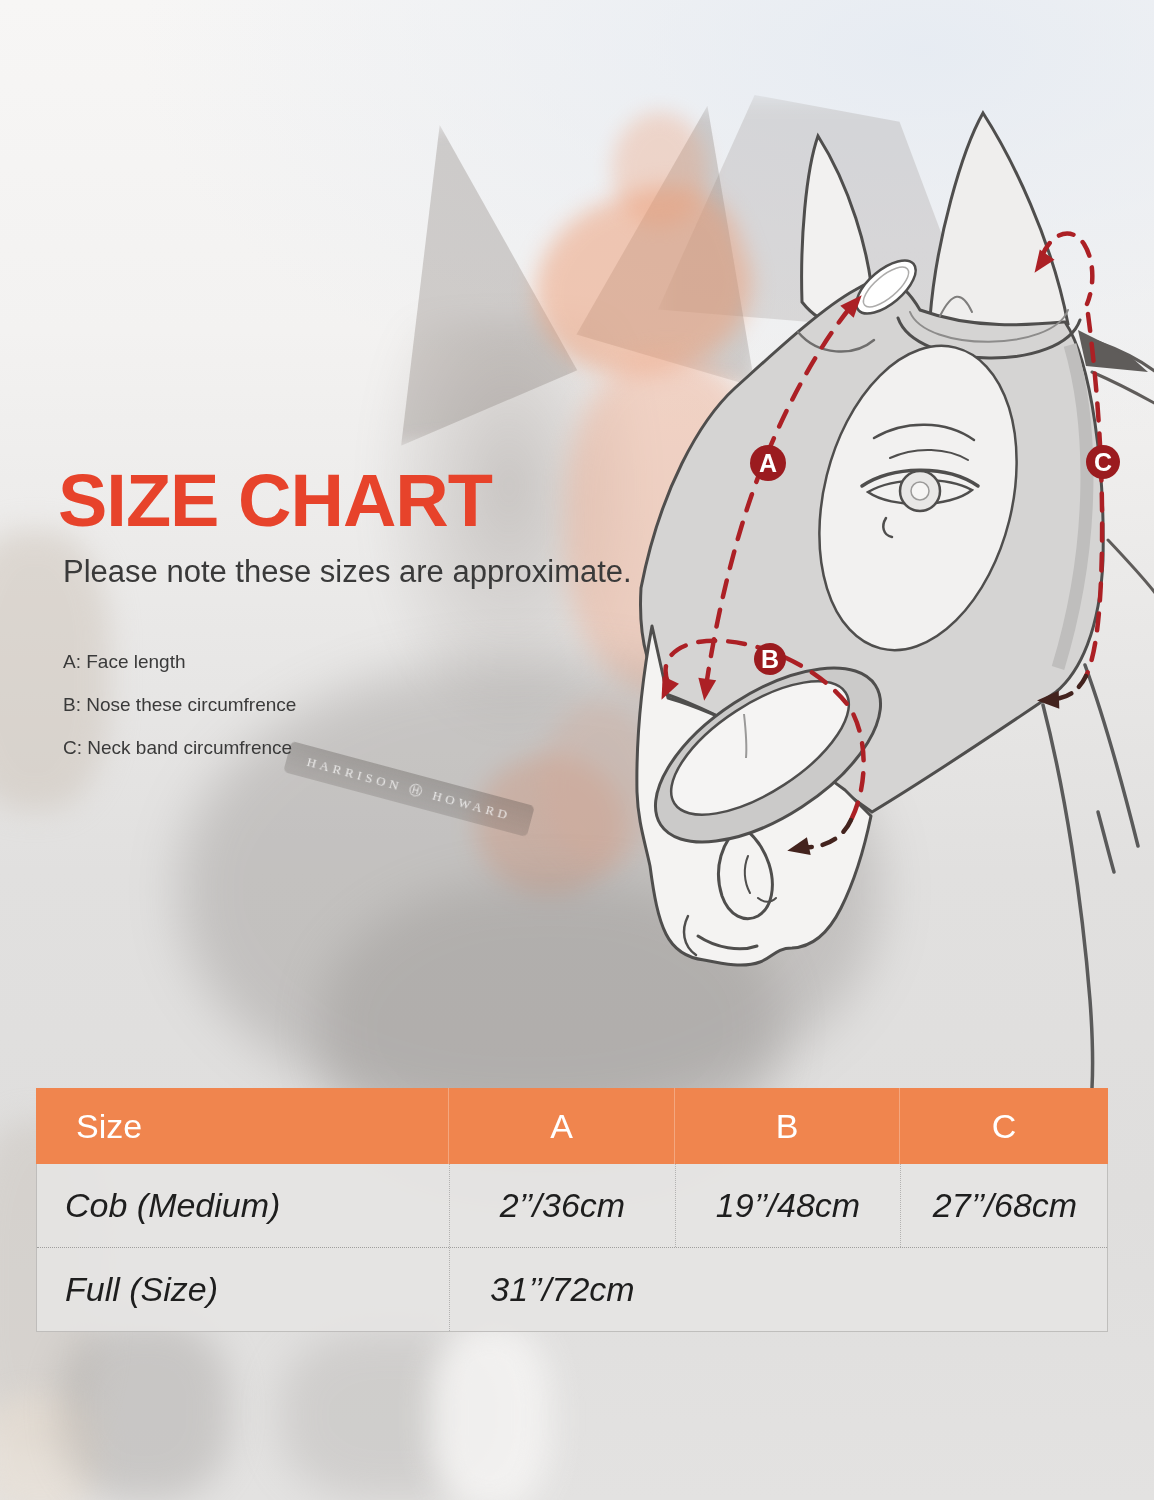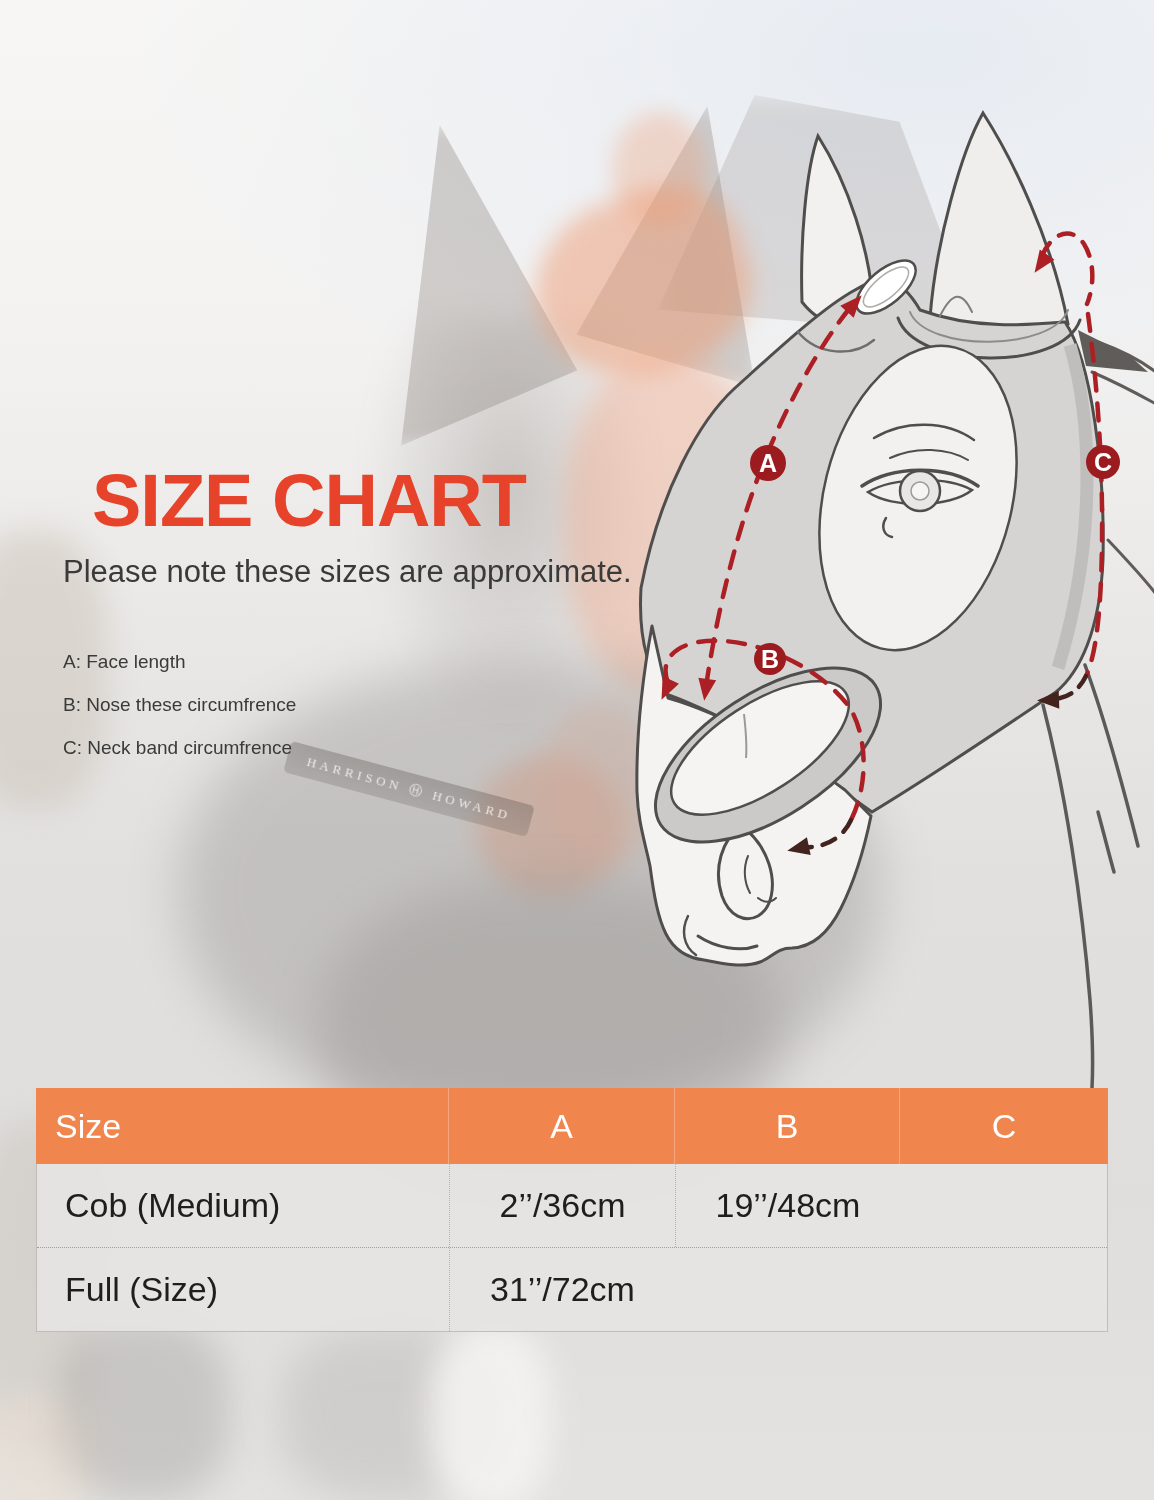--- a/index.html
+++ b/index.html
@@ -48,35 +48,35 @@
     filter:blur(14px);border-radius:40%;}
   .strap{
     left:283px;top:773px;width:232px;transform:rotate(15deg);
     background:linear-gradient(180deg, rgba(72,66,62,.30), rgba(72,66,62,.20));
     border-radius:5px;padding:7px 10px; filter:blur(.6px);
     color:rgba(255,255,255,.78); font-family:"Liberation Serif", serif;
     font-size:13px; letter-spacing:4px; white-space:nowrap; text-align:center;
   }
   
   .title{position:absolute;left:58px;top:464px;font-size:74px;font-weight:bold;
-    letter-spacing:-1px;color:#E7432B;line-height:1;margin-left:34px;}
+    letter-spacing:-1px;color:#E7432B;line-height:1;}
   .subtitle{position:absolute;left:63px;top:554px;font-size:31px;color:#3A3A3A;}
   .legend{position:absolute;left:63px;top:640px;font-size:19px;color:#3A3A3A;line-height:43px;}
   
   .diagram{position:absolute;left:0;top:0;width:1154px;height:1500px;}
   
   .size-table{position:absolute;left:36px;top:1088px;width:1072px;}
   .thead{display:grid;grid-template-columns:412px 226px 225px 209px;height:76px;
     background:#F0854E;color:#FFFFFF;font-size:34px;align-items:center;}
   .thead .hcell{text-align:center;height:100%;display:flex;align-items:center;justify-content:center;
     border-left:1px solid rgba(255,255,255,.28);}
-  .thead .hcell.first{justify-content:flex-start;padding-left:11px;border-left:none;margin-left:8px;}
+  .thead .hcell.first{justify-content:flex-start;padding-left:40px;border-left:none;}
   .tbody{background:rgba(229,228,227,.92);border:1px solid rgba(160,159,157,.55);border-top:none;}
   .trow{display:grid;grid-template-columns:412px 226px 225px 209px;height:83px;
-    font-size:34px;color:#1E1E1E;align-items:center;}
+    font-size:34px;color:#1E1E1E;align-items:center;font-style:italic;}
   .trow + .trow{border-top:1px dotted #9F9E9D;}
   .trow .cell{text-align:center;height:100%;display:flex;align-items:center;justify-content:center;
     border-left:1px dotted #B3B2B1;}
   .trow .cell.first{justify-content:flex-start;padding-left:28px;border-left:none;}
 </style>
 </head>
 <body>
 
 <div class="page">
 
@@ -236,20 +236,21 @@
       <div class="hcell first">Size</div>
       <div class="hcell">A</div>
       <div class="hcell">B</div>
       <div class="hcell">C</div>
     </div>
     <div class="tbody">
       <div class="trow">
         <div class="cell first">Cob (Medium)</div>
         <div class="cell">2’’/36cm</div>
         <div class="cell">19’’/48cm</div>
+        <div class="cell">27’’/68cm</div>
       </div>
       <div class="trow">
         <div class="cell first">Full (Size)</div>
         <div class="cell">31’’/72cm</div>
       </div>
     </div>
   </div>
 
 </div>
 

